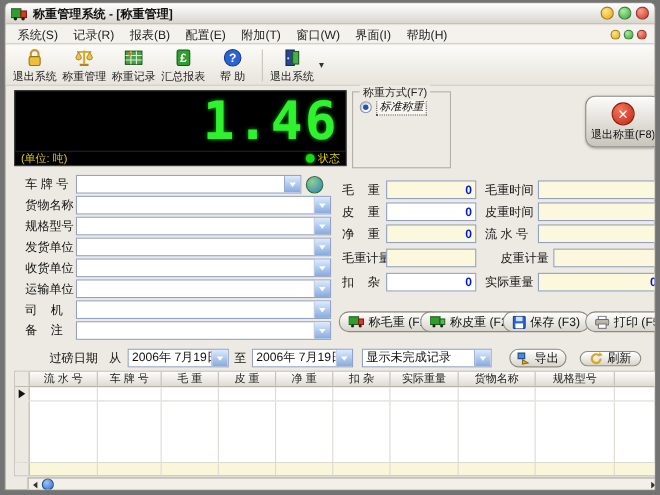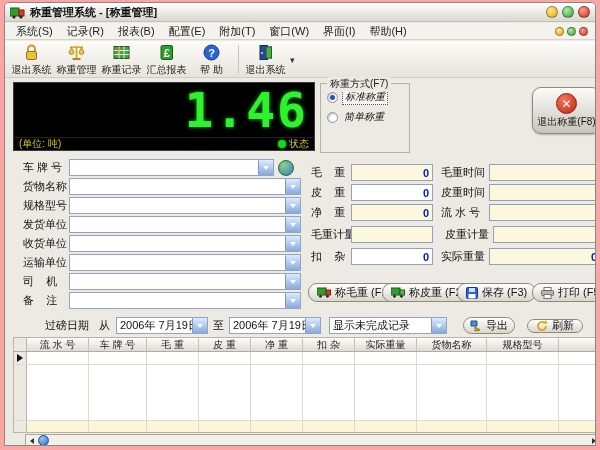--- a/index.html
+++ b/index.html
@@ -1,17 +1,17 @@
 <!DOCTYPE html>
 <html><head>
 <meta charset="utf-8">
 <style>
   html,body{margin:0;padding:0;background:#000;}
   *{box-sizing:border-box;font-family:"Liberation Sans","DejaVu Sans",sans-serif;}
-  #stage{position:relative;width:600px;height:450px;background:#fca5a5;overflow:hidden;}
+  #stage{position:relative;width:600px;height:450px;background:#737373;overflow:hidden;}
   #window{position:absolute;left:4px;top:2px;width:592px;height:444px;background:#eceae3;
           border:1px solid #8a887f;border-radius:5px 5px 0 0;overflow:hidden;}
 
   
   .titlebar{position:absolute;left:0;top:0;right:0;height:19px;
             background:linear-gradient(#ffffff,#d9d6cf);border-bottom:1px solid #c2bfb7;
             display:flex;align-items:center;padding:0 5px;}
   .titlebar .app-ico{width:15px;height:13px;margin-right:5px;}
   .title-text{font-size:11px;font-weight:bold;color:#111;}
   .winbtns{margin-left:auto;display:flex;gap:4px;}
@@ -236,24 +236,20 @@
       </span>
     </div>
   </div>
 
   <div class="mode-box">
     <span class="mode-title">称重方式(F7)</span>
     <div class="radio-row">
       <span class="radio on"></span>
       <span class="radio-label sel">标准称重</span>
     </div>
-    <div class="radio-row">
-      <span class="radio"></span>
-      <span class="radio-label">简单称重</span>
-    </div>
   </div>
 
   <div class="exit-weigh">
     <span class="xcircle">✕</span>
     <span class="exit-weigh-label">退出称重(F8)</span>
   </div>
 
   <div class="vrow" style="left:18px;top:156px;width:278px;">
     <span class="vlabel">车 牌 号</span>
     <span class="combo" style="flex:0 0 205px">
@@ -342,21 +338,21 @@
   </div>
   <div class="vrow" style="left:306px;top:201px;width:290px;">
     <span class="wlabel" style="width:40px">净    重</span>
     <span class="winput bg-cream" style="width:82px">0</span>
     <span class="wlabel" style="width:48px;margin-left:8px">流 水 号</span>
     <span class="winput bg-cream" style="flex:1"></span>
   </div>
   <div class="vrow" style="left:306px;top:223px;width:290px;">
     <span class="wlabel" style="width:40px">毛重计量</span>
     <span class="winput bg-cream" style="width:82px"></span>
-    <span class="wlabel" style="width:48px;margin-left:12px">皮重计量</span>
+    <span class="wlabel" style="width:48px;margin-left:22px">皮重计量</span>
     <span class="winput bg-cream" style="flex:1"></span>
   </div>
   <div class="vrow" style="left:306px;top:245px;width:290px;">
     <span class="wlabel" style="width:40px">扣    杂</span>
     <span class="winput bg-white" style="width:82px">0</span>
     <span class="wlabel" style="width:48px;margin-left:8px">实际重量</span>
     <span class="winput bg-cream" style="flex:1">0</span>
   </div>
 
   <div class="pill abs" style="left:303px;top:280px;">

